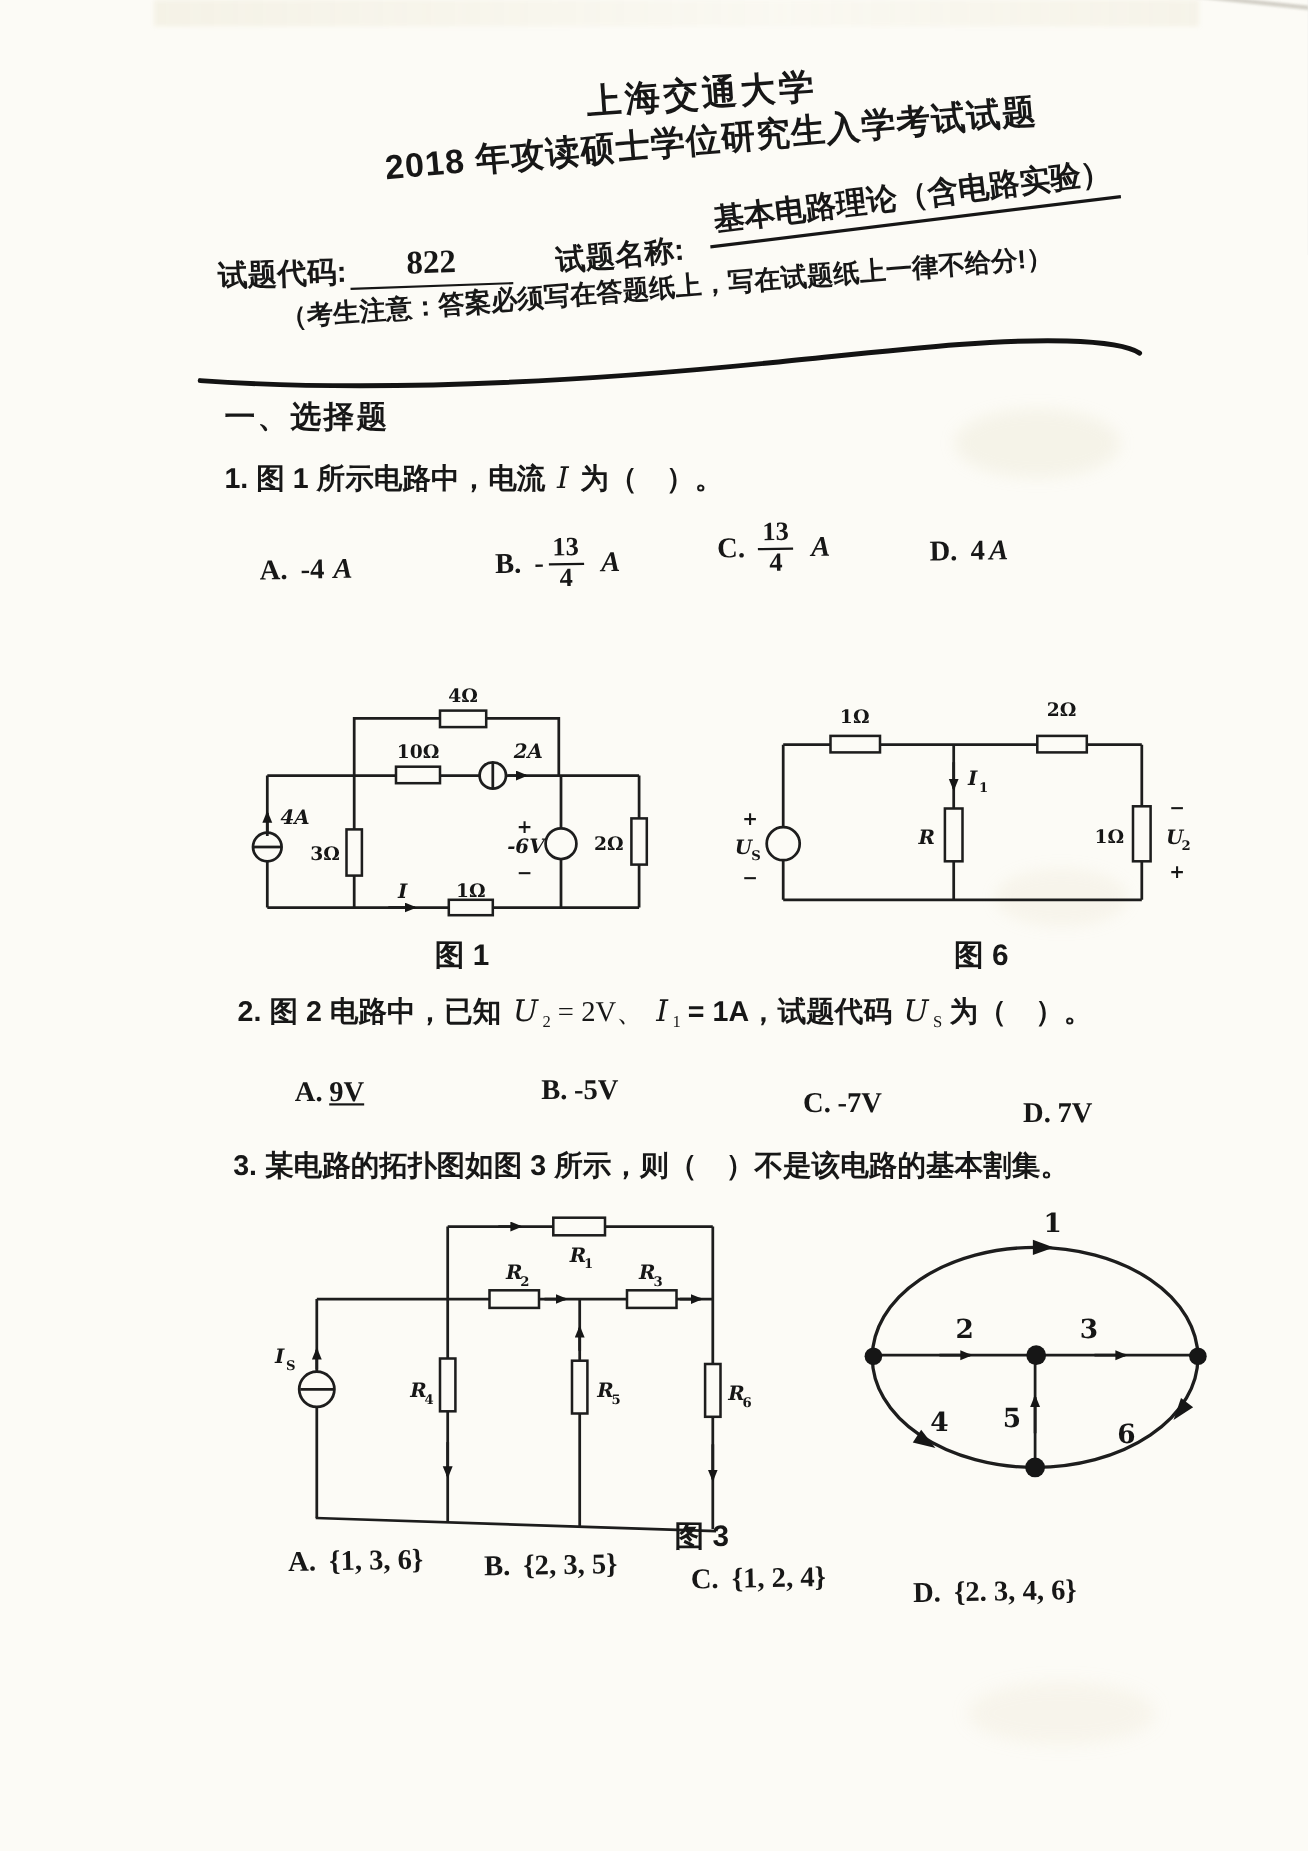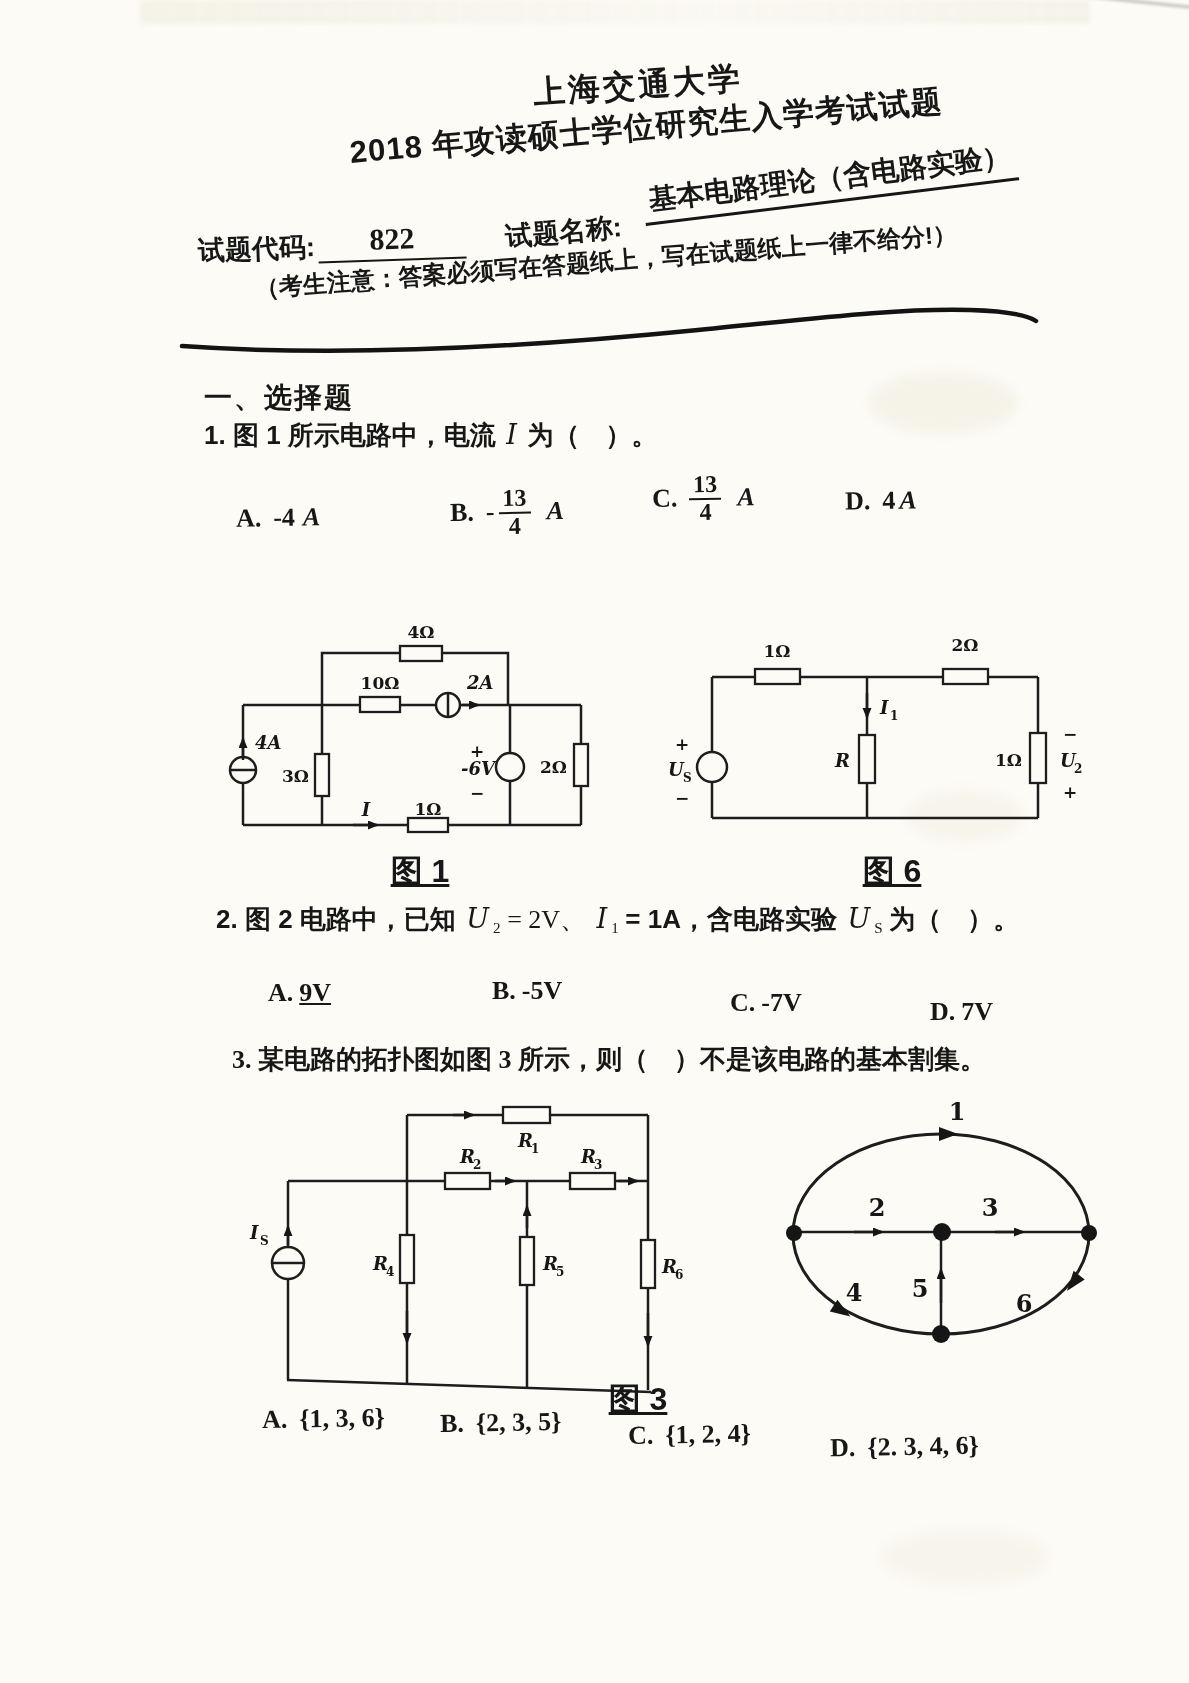--- a/index.html
+++ b/index.html
@@ -14,35 +14,35 @@
   .t-univ{left:533px;top:64px;font-size:32px;letter-spacing:3px;transform:rotate(-4deg);}
   .t-exam{left:350px;top:132px;font-size:31px;letter-spacing:1px;transform:rotate(-5deg);transform-origin:left center;}
   .t-codelabel{left:198px;top:231px;font-size:27px;transform:rotate(-2deg);}
   .t-codeval{left:318px;top:222px;width:148px;text-align:center;font-size:30px;font-weight:700;
              border-bottom:2.5px solid #161616;padding-bottom:3px;transform:rotate(-2deg);}
   .t-namelabel{left:505px;top:214px;font-size:27px;transform:rotate(-5deg);}
   .t-nameval{left:646px;top:182px;font-size:28px;border-bottom:3px solid #161616;padding:0 6px 3px;
              transform:rotate(-7deg);transform-origin:left bottom;}
   .t-notice{left:255px;top:273px;font-size:24px;transform:rotate(-4.5deg);transform-origin:left center;}
 
-  .t-section{left:204px;top:360px;font-size:28px;letter-spacing:2px;margin-top:19px;}
+  .t-section{left:204px;top:360px;font-size:28px;letter-spacing:2px;}
   .q-text{font-size:26px;}
   .q-text .mi{font-size:27px;padding:0 4px;}
   .t-q1{left:204px;top:418px;}
   .t-q2{left:216px;top:902px;}
-  .t-q3{left:232px;top:1042px;font-family:Liberation Serif, serif;}
+  .t-q3{left:212px;top:1042px;}
 
   .opt{display:flex;align-items:center;gap:12px;font-size:26px;font-weight:700;
        font-family:"Liberation Serif","DejaVu Serif",serif;}
   .opt .unit{font-style:italic;margin-left:4px;}
   .frac{display:inline-flex;flex-direction:column;align-items:center;line-height:1.02;font-size:24px;}
   .frac .num{display:block;padding:0 4px 2px;border-bottom:2.2px solid #161616;}
   .frac .den{display:block;}
 
-  .caption{font-size:32px;text-align:center;width:80px;text-decoration:underline;}
+  .caption{font-size:27px;text-align:center;width:80px;}
 
   svg{display:block;}
   svg text{font-family:"DejaVu Serif","Liberation Serif",serif;font-weight:700;fill:#161616;}
   .w{stroke:#1d1d1d;stroke-width:2.5;fill:none;}
   .rb{stroke:#1d1d1d;stroke-width:2.3;fill:#fcfbf6;}
   .sc{stroke:#1d1d1d;stroke-width:2.5;fill:#fcfbf6;}
   .aw{stroke:#1d1d1d;stroke-width:2.5;fill:none;marker-end:url(#ah);}
   .lb{font-size:17px;}
   .lbi{font-size:18px;font-style:italic;}
   .lbs{font-size:12px;font-style:normal;}
@@ -183,21 +183,21 @@
     <text class="lbs" x="424" y="175" text-anchor="start">2</text>
     <text class="lb" x="420" y="200" text-anchor="middle">+</text>
   </svg>
   <div class="abs cn caption" style="left:852px;top:850px;">图 6</div>
 
   <div class="abs q-text t-q2">
     <span class="cn">2. 图 2 电路中，已知</span>
     <span class="mi">U</span><span class="sub">2</span>
     <span>= 2V、</span>
     <span class="mi">I</span><span class="sub">1</span>
-    <span class="cn">= 1A，含电路实验</span>
+    <span class="cn">= 1A，试题代码</span>
     <span class="mi">U</span><span class="sub">S</span>
     <span class="cn">为（　）。</span>
   </div>
 
   <div class="abs opt" style="left:268px;top:978px;">
     <span>A.</span>
     <span style="margin-left:-6px;text-decoration:underline;">9V</span>
   </div>
   <div class="abs opt" style="left:492px;top:976px;">
     <span>B.</span>

